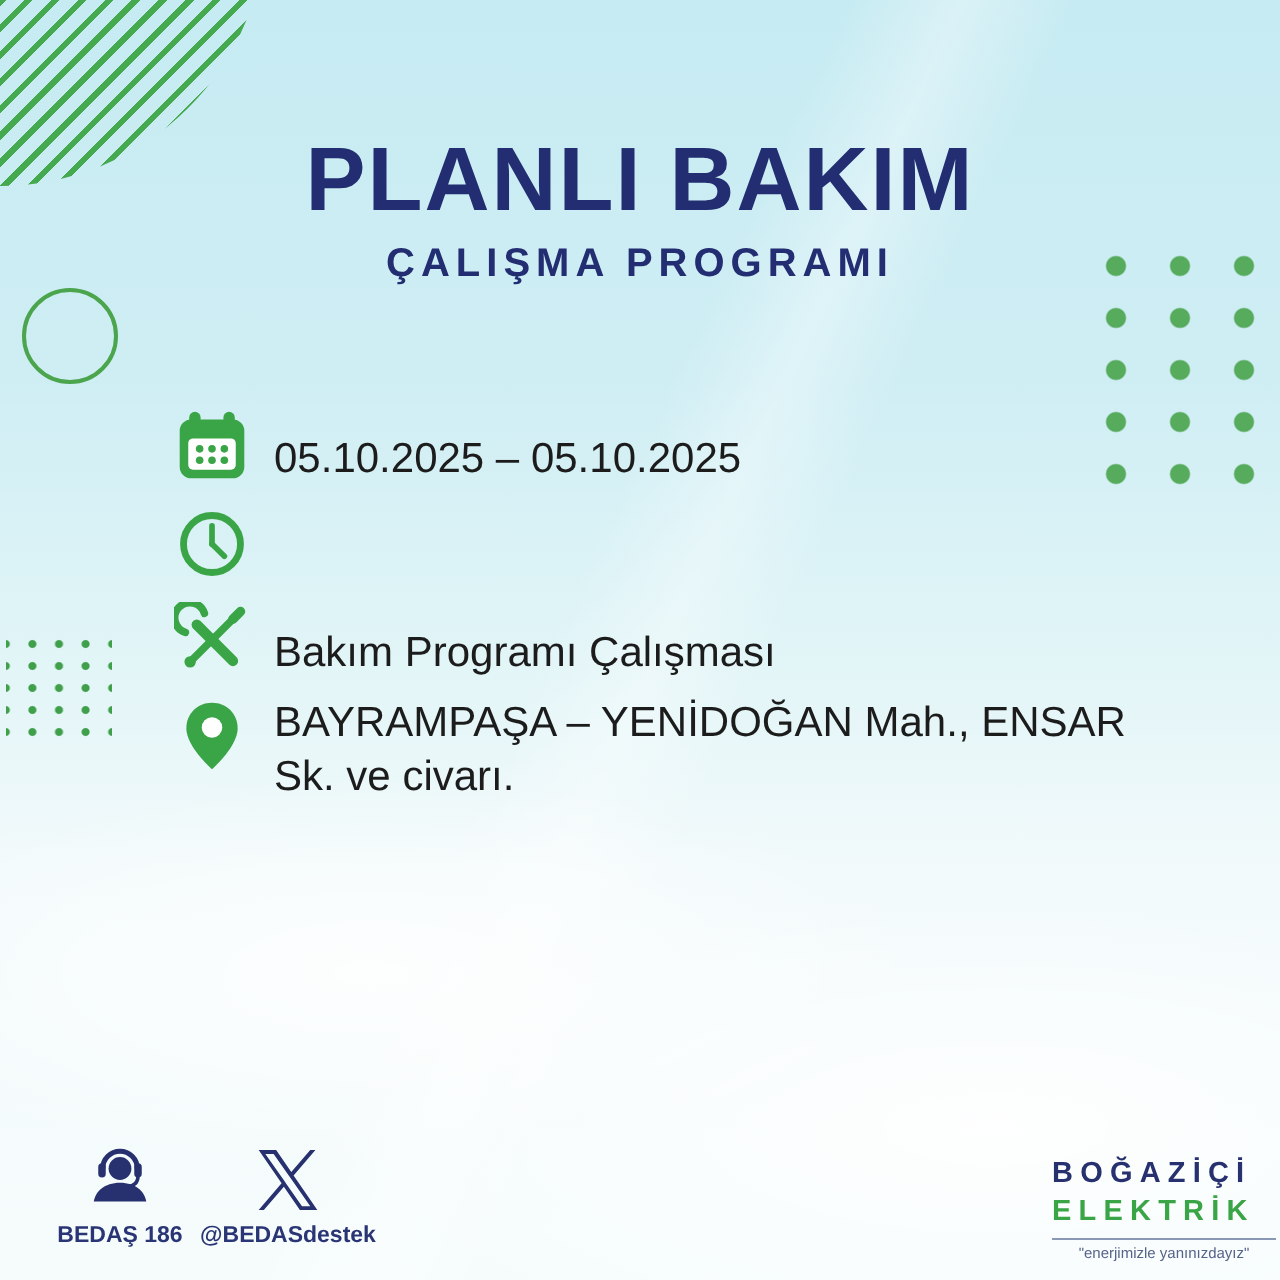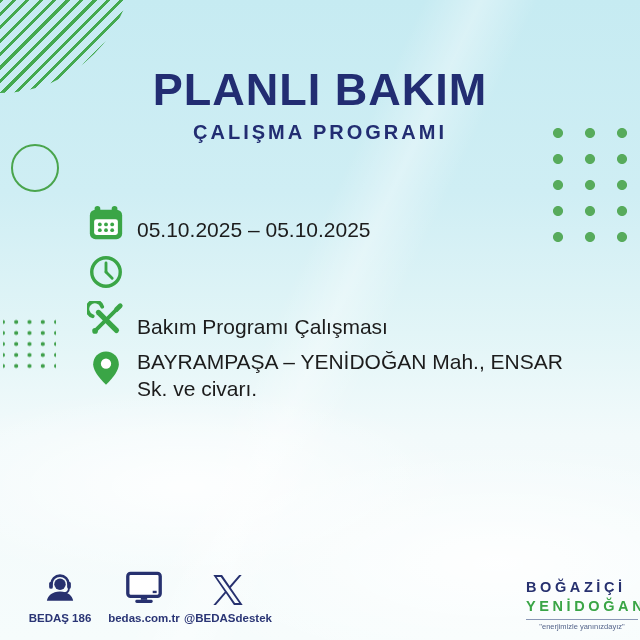--- a/index.html
+++ b/index.html
@@ -132,42 +132,31 @@
           <circle cx="24" cy="17" r="7.6" fill="#27316f"></circle>
           <rect x="9.5" y="13.5" width="5" height="9.5" rx="2.5" fill="#27316f"></rect>
           <rect x="33.5" y="13.5" width="5" height="9.5" rx="2.5" fill="#27316f"></rect>
           <path d="M36 22 q0 7 -9 7.5" fill="none" stroke="#27316f" stroke-width="2.4" stroke-linecap="round"></path>
           <path d="M24 26.5 c-10.5 0 -16.5 6 -17.5 12.5 h35 c-1 -6.5 -7 -12.5 -17.5 -12.5 z" fill="#27316f"></path>
         </svg>
       </span>
       <span class="clabel">BEDAŞ 186</span>
     </div>
 
-    <div class="contact">
-      <span class="cic">
-        <svg width="38" height="34" viewBox="0 0 48 43">
-          <rect x="3.5" y="3" width="41" height="29" rx="3.5" fill="#ffffff" stroke="#27316f" stroke-width="4.2"></rect>
-          <rect x="20" y="32" width="8" height="4.5" fill="#27316f"></rect>
-          <rect x="13" y="36.5" width="22" height="4" rx="1.8" fill="#27316f"></rect>
-          <rect x="35" y="25" width="5" height="3" fill="#27316f"></rect>
-        </svg>
-      </span>
-      <span class="clabel">bedas.com.tr</span>
-    </div>
 
     <div class="contact">
       <span class="cic">
         <svg width="30" height="30" viewBox="0 0 1200 1227">
           <path fill="#27316f" d="M714.163 519.284 L1160.89 0 H1055.03 L667.137 450.887 L357.328 0 H0 L468.492 681.821 L0 1226.37 H105.866 L515.491 750.218 L842.672 1226.37 H1200 L714.163 519.284 Z M563.693 687.828 L516.06 619.934 L137.277 79.6944 H306.115 L611.412 515.685 L659.045 583.579 L1055.08 1150.3 H886.239 L563.693 687.828 Z"></path>
         </svg>
       </span>
       <span class="clabel">@BEDASdestek</span>
     </div>
 
   </div>
 
   <div class="logo">
     <div class="l l1">BOĞAZİÇİ</div>
-    <div class="l l2">YENİDOĞAN</div>
+    <div class="l l2">ELEKTRİK</div>
     <div class="slogan">"enerjimizle yanınızdayız"</div>
   </div>
 
 </div>
 
 </body></html>

